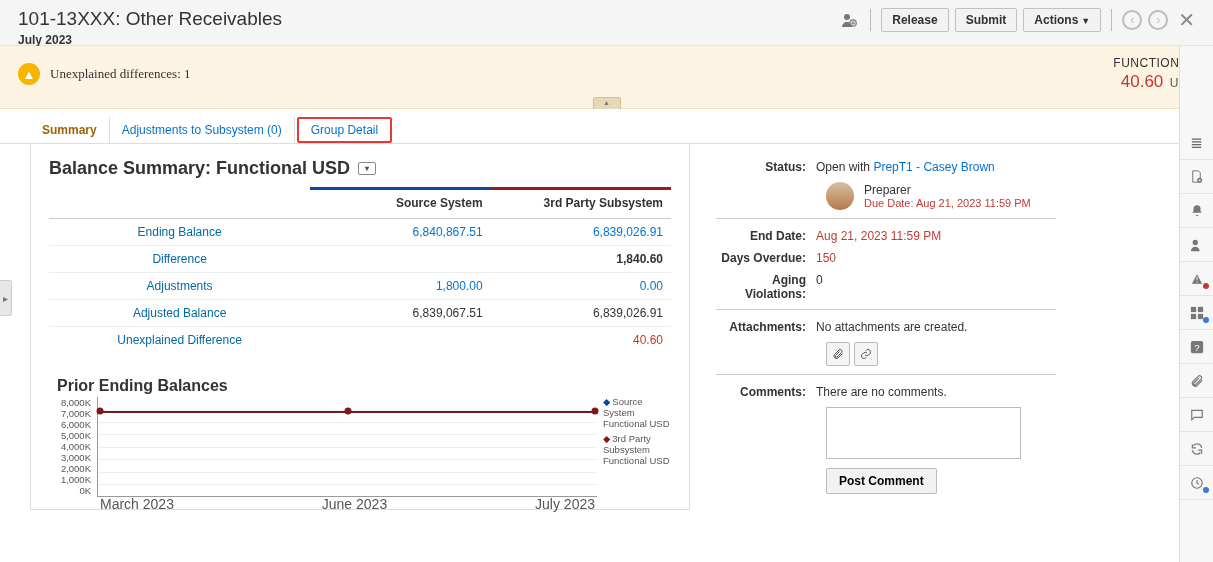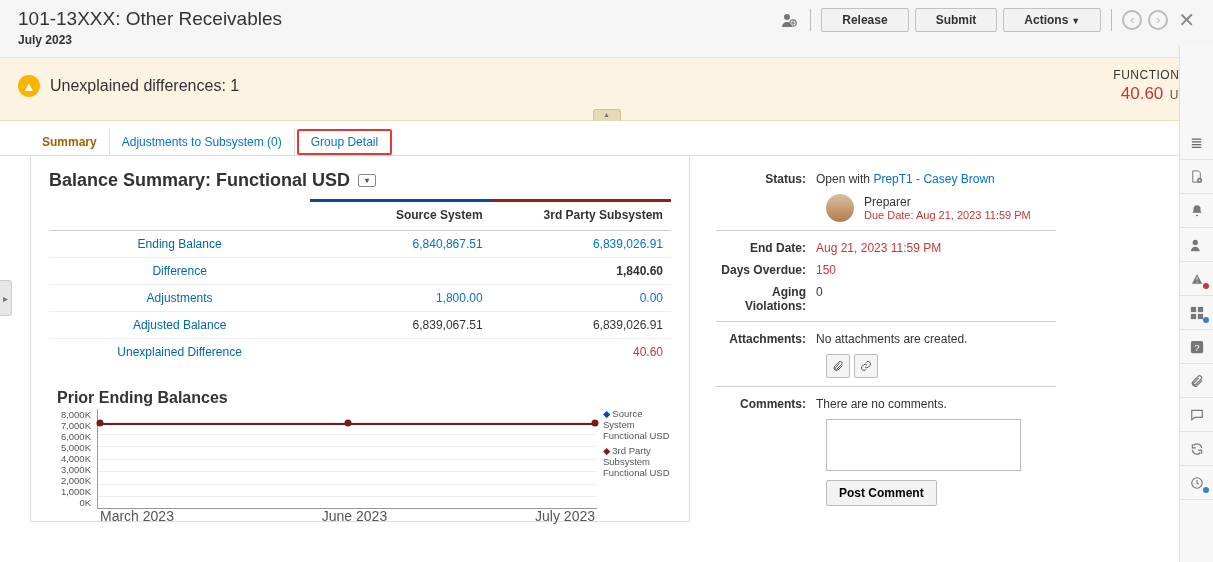--- a/index.html
+++ b/index.html
@@ -13,38 +13,38 @@
     overflow: hidden;
     position: relative;
   }
   .header {
     display: flex;
     justify-content: space-between;
     align-items: flex-start;
     padding: 8px 14px 6px 18px;
     background: #f5f5f5;
     border-bottom: 1px solid #e5e5e5;
-    height: 58px;
+    height: 46px;
   }
   .title-block { line-height: 1.2; }
   .page-title { font-size: 19px; color: #333; font-weight: 400; }
   .page-period { font-size: 12px; font-weight: bold; color: #333; margin-top: 2px; }
   .header-actions { display: flex; align-items: center; gap: 6px; }
   .header-actions .divider { width: 1px; height: 22px; background: #bbb; margin: 0 4px; }
   .icon-btn {
     width: 22px; height: 22px;
     display: inline-flex; align-items: center; justify-content: center;
     color: #666; cursor: pointer; font-size: 15px;
     border-radius: 3px;
   }
   .btn {
     background: #f2f2f2;
     border: 1px solid #c1c1c1;
     border-radius: 2px;
-    padding: 4px 20px;
+    padding: 4px 10px;
     font-size: 12px;
     color: #333;
     cursor: pointer;
     font-weight: bold;
   }
   .btn .caret { font-size: 9px; margin-left: 3px; }
   .circ {
     width: 20px; height: 20px; border-radius: 50%;
     border: 2px solid #bbb; color: #bbb;
     display: inline-flex; align-items: center; justify-content: center;
@@ -62,21 +62,21 @@
     align-items: center;
     position: relative;
   }
   .warn-left { display: flex; align-items: center; gap: 10px; }
   .warn-icon {
     width: 22px; height: 22px; border-radius: 50%;
     background: #f7b500; color: #fff;
     display: inline-flex; align-items: center; justify-content: center;
     font-weight: bold; font-size: 13px;
   }
-  .warn-text { font-size: 16px; color: #333; }
+  .warn-text { font-size: 13px; color: #333; font-family: Liberation Serif, serif; }
   .warn-right { text-align: right; line-height: 1.25; }
   .func-label { font-size: 12px; color: #333; letter-spacing: 0.5px; }
   .func-val { font-size: 17px; color: #c23934; }
   .func-cur { font-size: 12px; color: #555; margin-left: 3px; }
   .collapse-handle {
     position: absolute;
     bottom: -1px;
     left: 50%;
     transform: translateX(-50%);
     width: 28px; height: 12px;

